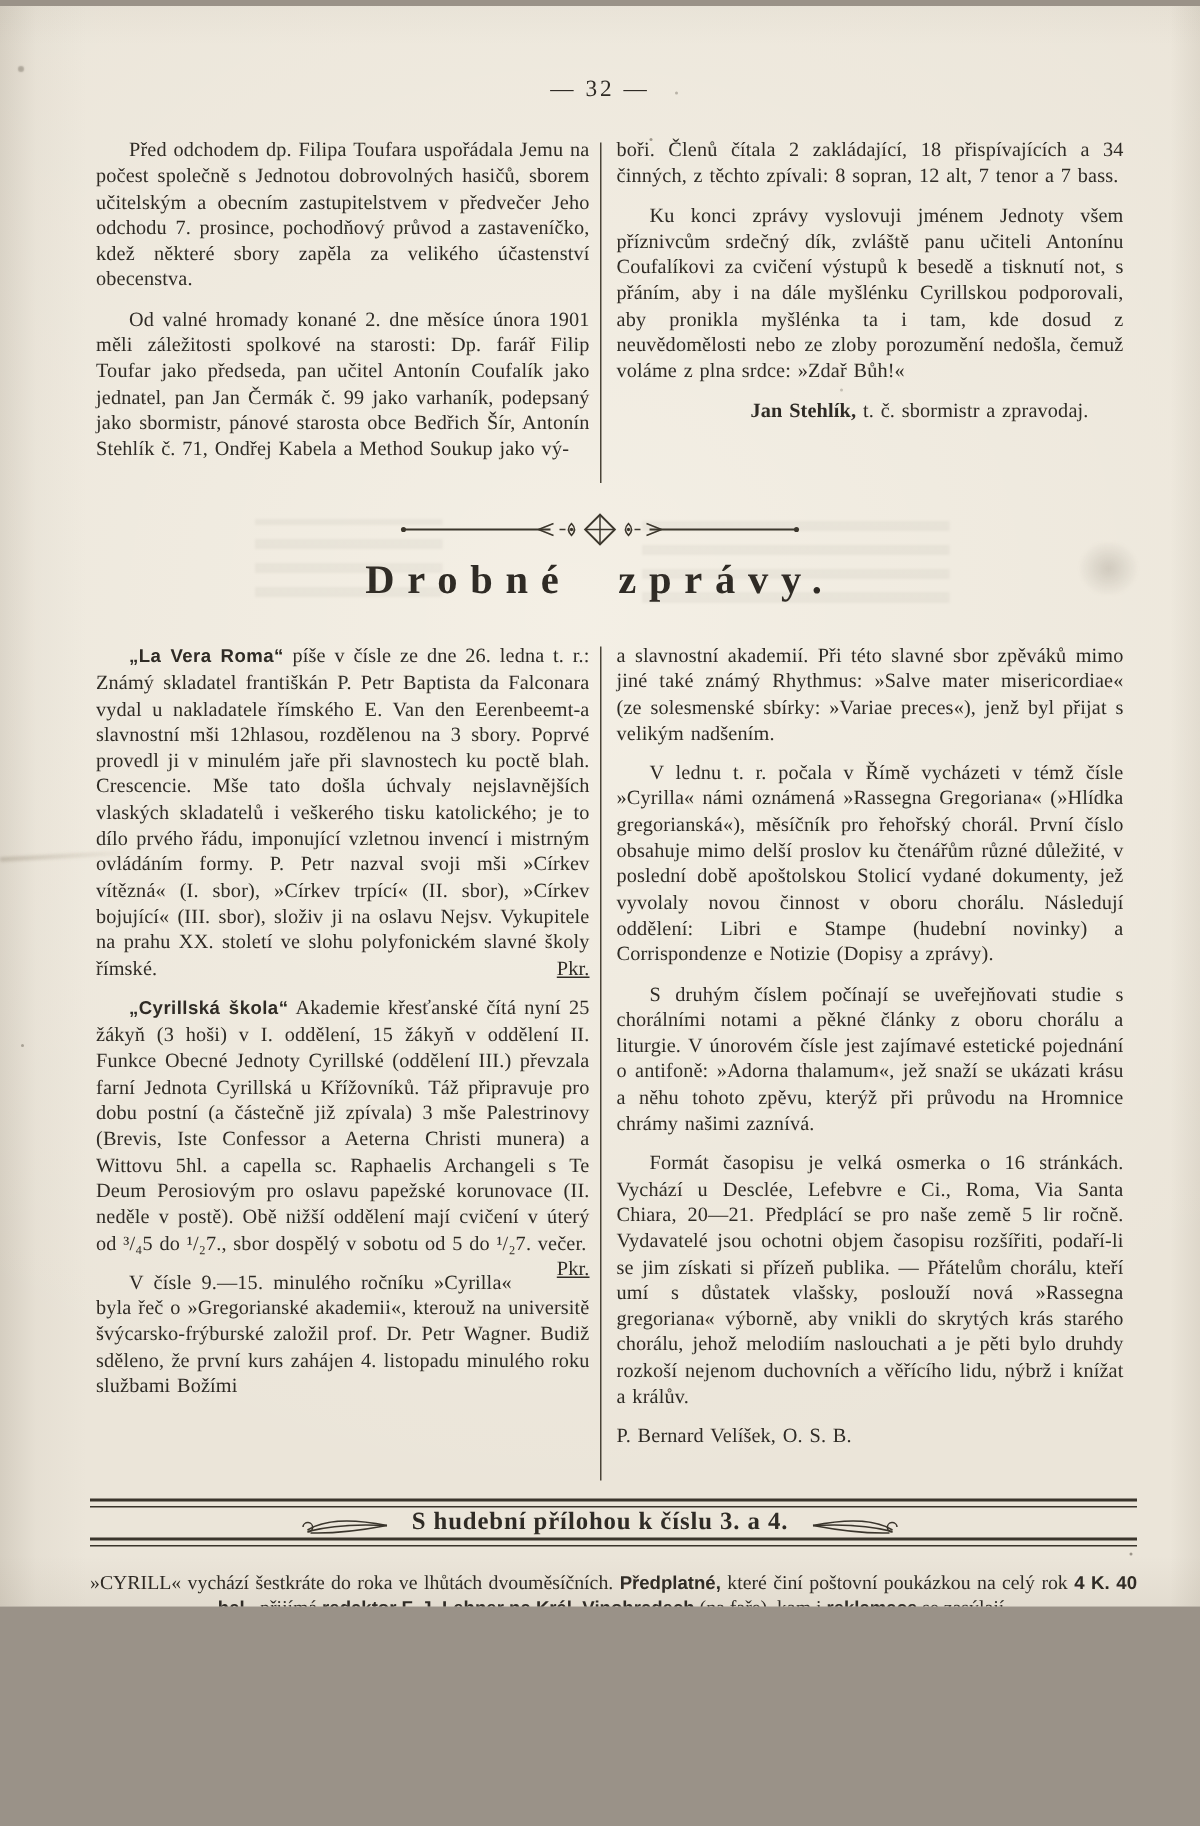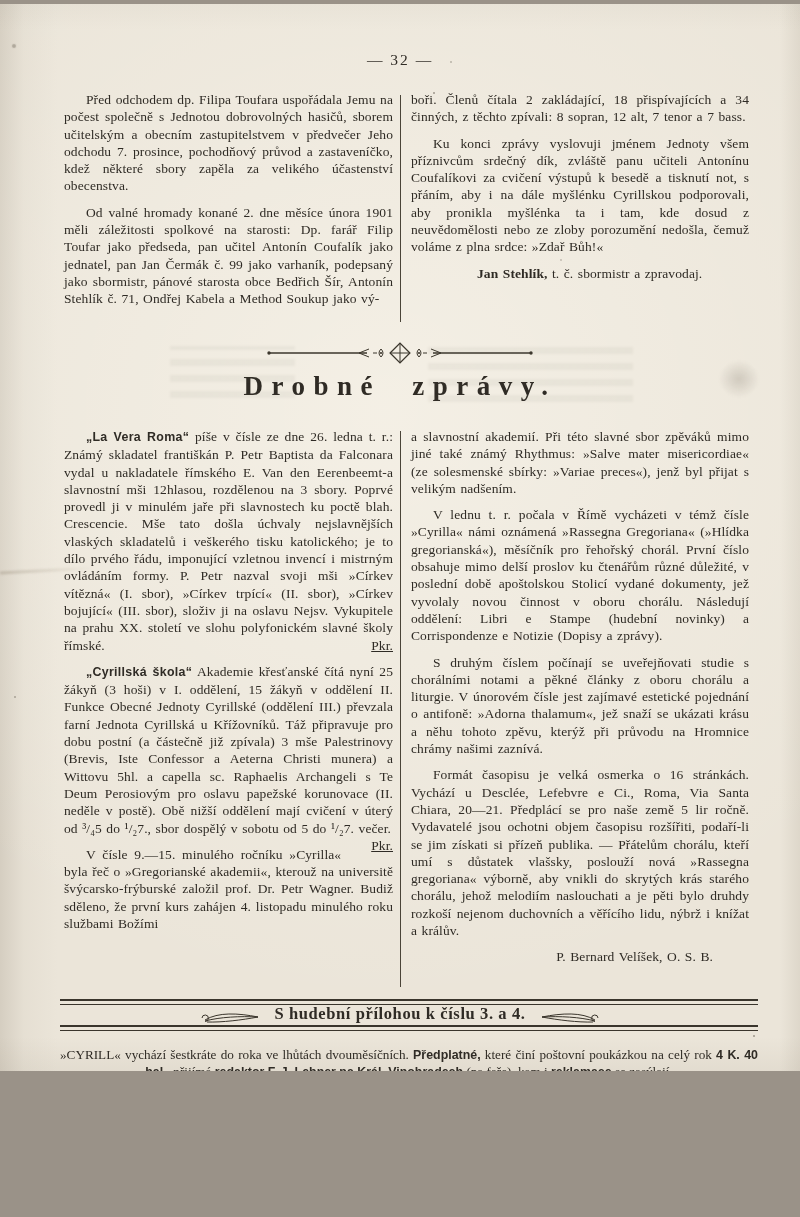--- a/index.html
+++ b/index.html
@@ -29,24 +29,24 @@
   .col{position:absolute;font-size:13.5px;line-height:17.3px;text-align:justify;
        word-spacing:1px;letter-spacing:0.1px;}
   .tl{top:87px;left:64px;width:329px;}
   .tr{top:87px;left:411px;width:338px;}
   .nl{top:424px;left:64px;width:329px;}
   .nr{top:424px;left:411px;width:338px;}
   .para{margin:0 0 9px 0;text-indent:22px;}
   .noind{text-indent:0;}
   .sig{float:right;padding-left:8px;text-decoration:underline;}
   .report .b{font-weight:bold;}
-  .sigline{margin:3px 0 0 0;text-align:left;padding-left:66px;text-indent:0;}
+  .sigline{margin:3px 0 0 0;text-align:center;padding-left:66px;text-indent:0;}
   .news .b{font-family:"Liberation Sans","DejaVu Sans",sans-serif;font-weight:bold;
            font-size:12.4px;letter-spacing:0.3px;}
-  .sig-right{margin:1px 0 0 0;text-align:right;padding-right:36px;text-indent:0;}
+  .sig-right{margin:1px 0 0 0;padding-right:36px;text-indent:0;}
 
   .divider{position:absolute;top:336px;left:0;width:100%;text-align:center;}
   .title{
     position:absolute;top:367px;left:0;width:100%;margin:0;
     text-align:center;font-size:27px;font-weight:bold;
     letter-spacing:8.5px;word-spacing:16px;
     font-family:"Liberation Serif","DejaVu Serif",serif;
   }
 
   .hr2{position:absolute;left:60px;right:42px;border-color:#3a352c;border-style:solid;border-left:0;border-right:0;}

